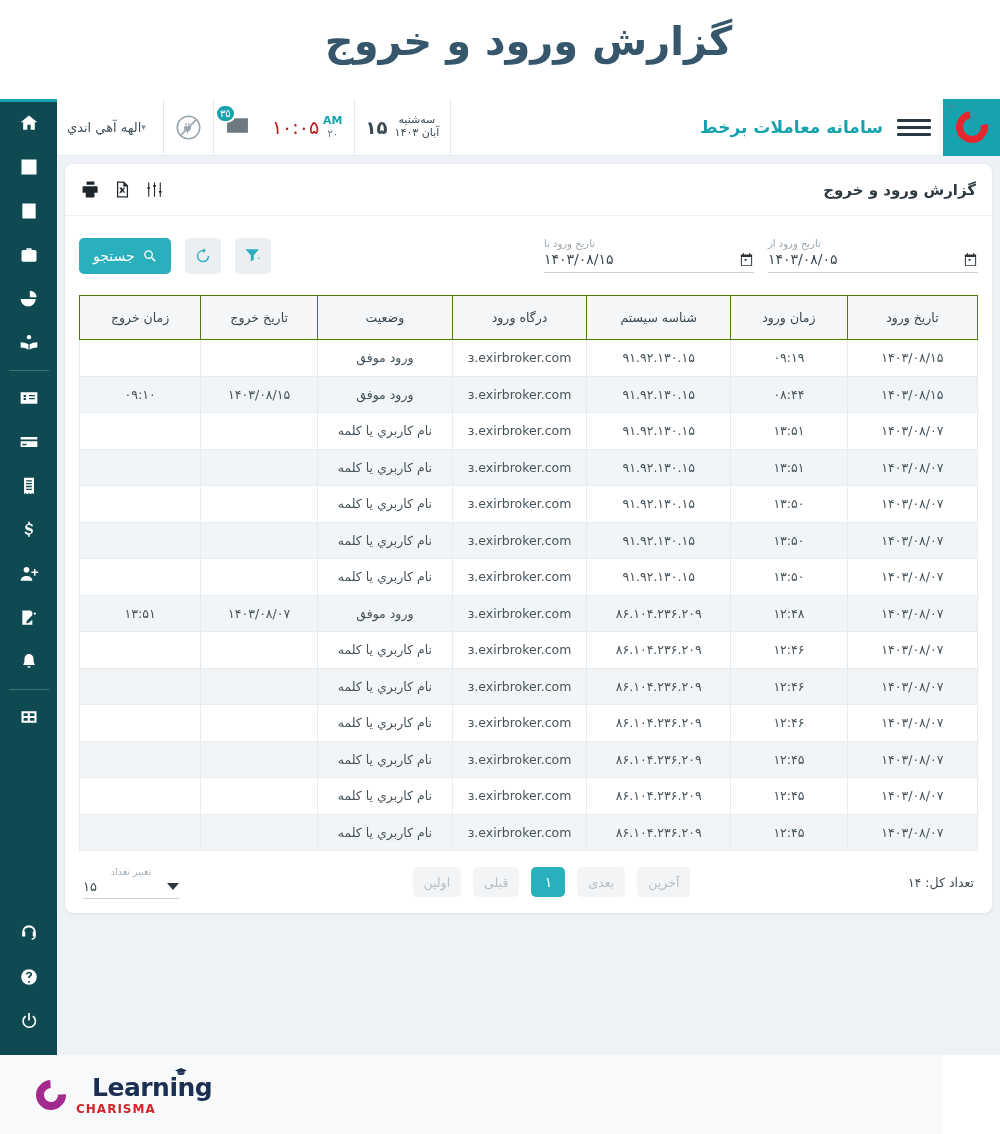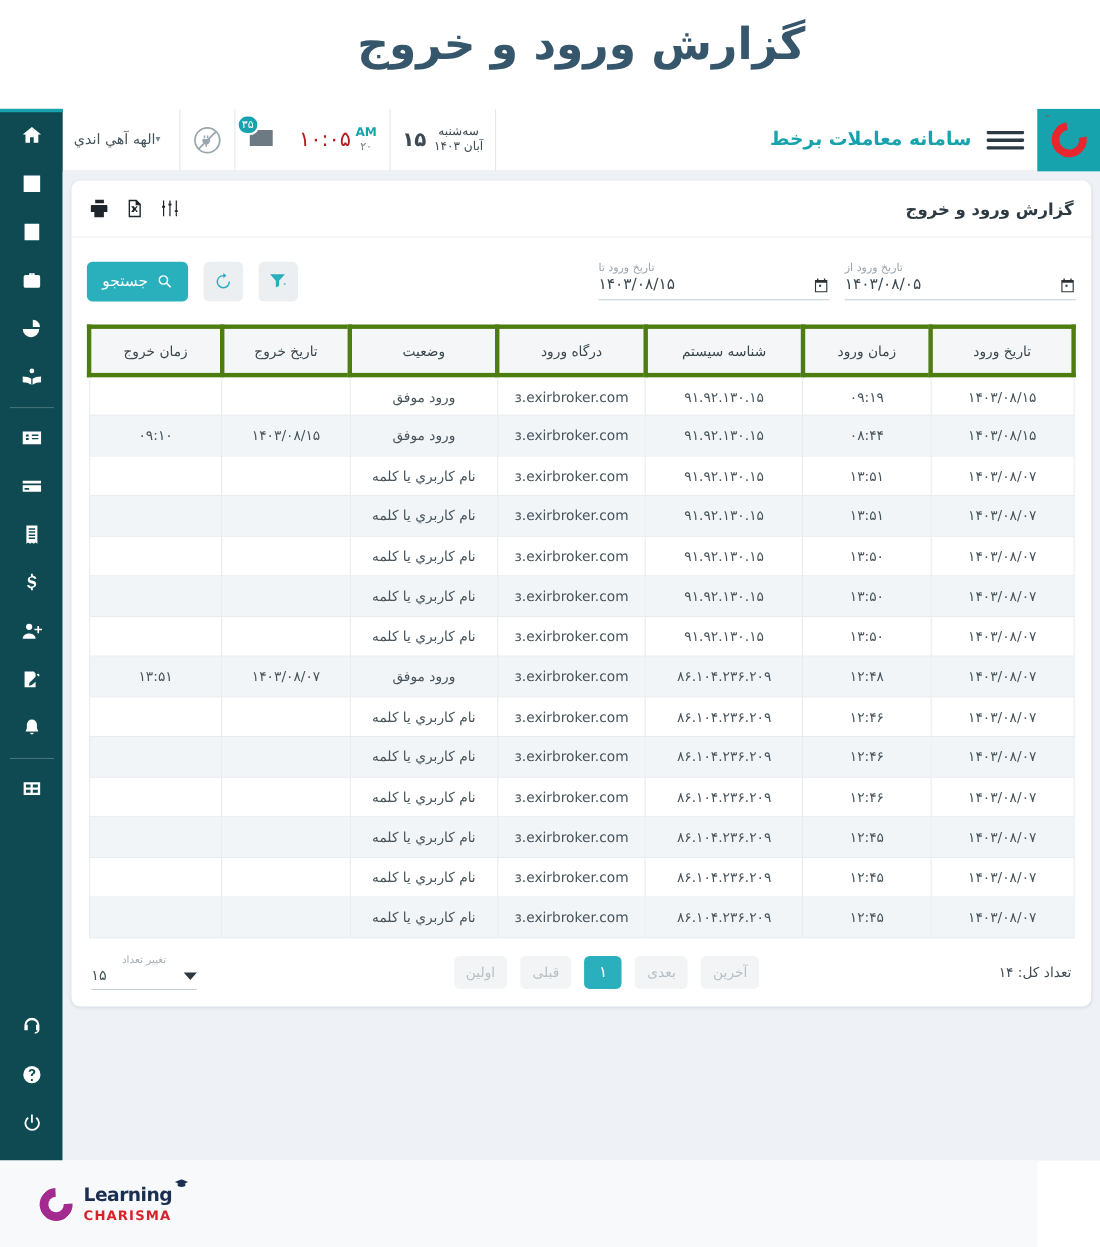--- a/index.html
+++ b/index.html
@@ -157,21 +157,21 @@
     background: #eceff2; border: none; cursor: pointer;
     display: flex; align-items: center; justify-content: center;
   }
   .btn-icon svg { width: 18px; height: 18px; fill: #2ab0bd; }
 
   
   .table-wrap { padding: 0 14px; }
   table.grid { width: 100%; border-collapse: collapse; table-layout: fixed; }
   table.grid th {
     background: #f4f6f8;
-    border: 4px solid #4d7c0f;
+    border: 1px solid #4d7c0f;
     height: 44px;
     font-size: 12.5px; font-weight: normal; color: #39464e;
     text-align: center;
   }
   table.grid td {
     border: 1px solid #e8ecef;
     height: 36.5px;
     font-size: 12.5px; color: #46535b;
     text-align: center;
     padding: 0 8px;
@@ -217,22 +217,23 @@
     flex-direction: row-reverse;
   }
   .foot-logo { display: flex; align-items: center; gap: 10px; direction: ltr; }
   .foot-c {
     width: 30px; height: 30px; border-radius: 50%;
     border: 8px solid #a32a8e; border-top-color: transparent;
     transform: rotate(42deg);
   }
   .foot-txt { display: flex; flex-direction: column; line-height: 1; }
   .foot-learning {
-    font-size: 17px; font-weight: bold; color: #1b2f52; letter-spacing: -0.5px;
+    font-size: 25px; font-weight: bold; color: #1b2f52; letter-spacing: -0.5px;
     position: relative;
+    margin-left: 16px;
   }
   .foot-cap {
     position: absolute; top: -7px; left: 82px;
     width: 14px; height: 7px;
   }
   .foot-charisma { font-size: 12px; font-weight: bold; color: #d6232b; letter-spacing: 1px; margin-top: 3px; }
 </style>
 </head>
 <body>
 

